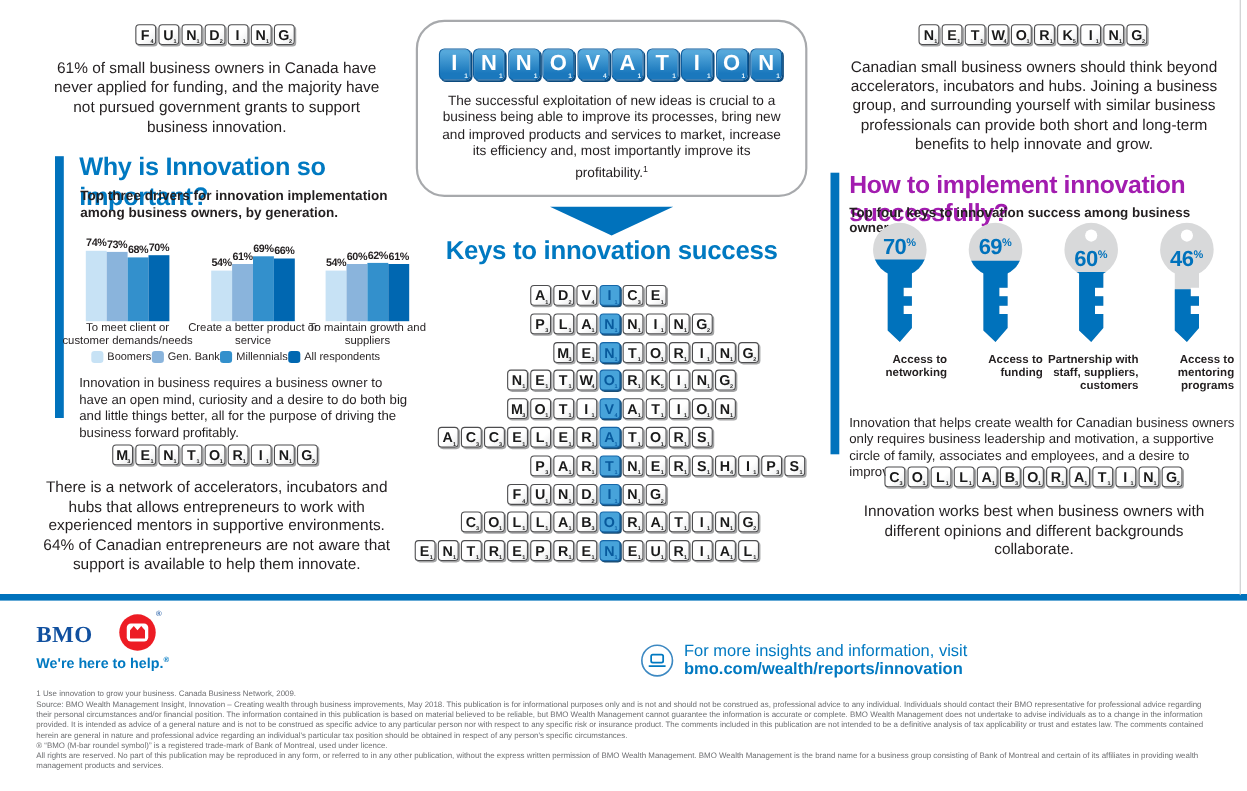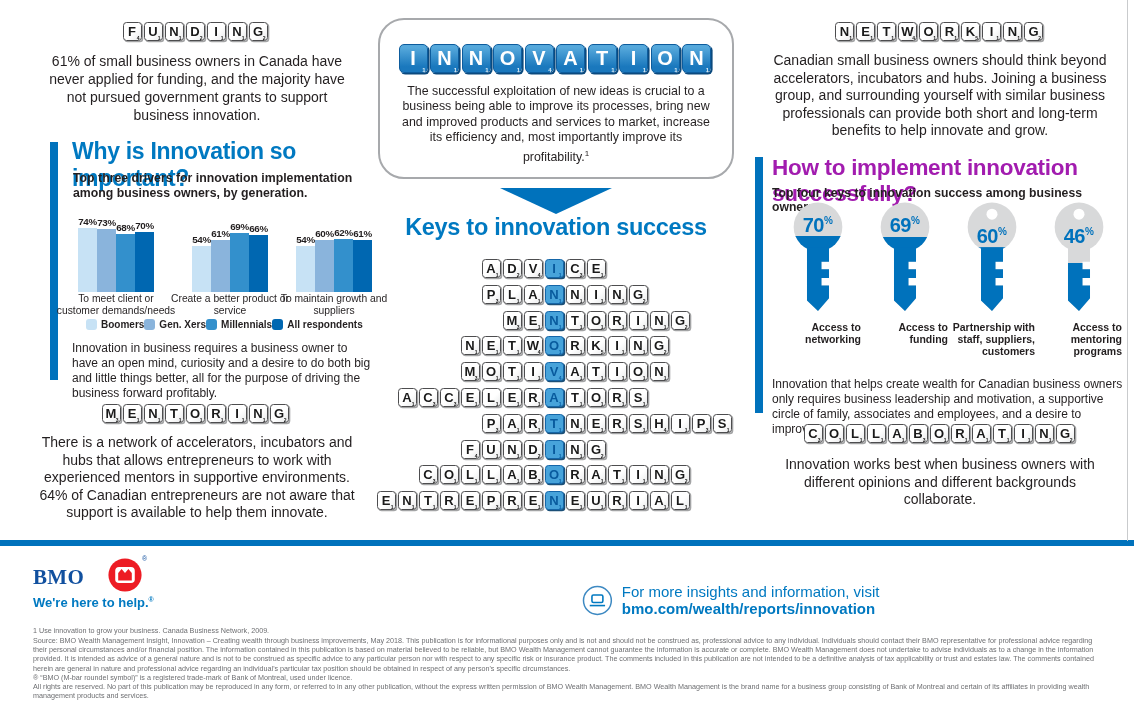--- a/index.html
+++ b/index.html
@@ -27,21 +27,21 @@
   .funding-text { position:absolute; left:38px; top:52px; width:318px; font-size:14px; line-height:18px; text-align:center; }
   .left-accent { position:absolute; left:50px; top:142px; width:8px; height:238px; background:#0072bc; }
   .why-heading { position:absolute; left:72px; top:138px; width:310px; font-size:23px; color:#0079c1; letter-spacing:-.3px; }
   .chart-title { position:absolute; left:73px; top:171px; width:300px; font-size:12.3px; font-weight:bold; line-height:14.5px; }
   #chart { position:absolute; left:74px; top:204px; width:300px; height:88px; }
   .bar-group { position:absolute; bottom:0; width:76px; height:88px; }
   .bar { position:absolute; bottom:0; width:19px; }
   .bar-label { position:absolute; transform:translateX(-50%); font-size:9.8px; font-weight:bold; white-space:nowrap; letter-spacing:-.4px; }
   #cat-labels { position:absolute; left:74px; top:293px; width:300px; height:40px; }
   .cat-label { position:absolute; top:0; width:120px; margin-left:-60px; text-align:center; font-size:10.3px; line-height:11.5px; font-weight:500; }
-  #legend { position:absolute; left:86px; top:319px; width:298px; display:flex; justify-content:flex-start;font-weight:bold; }
+  #legend { position:absolute; left:65px; top:319px; width:298px; display:flex; justify-content:center; }
   .legend-item { display:flex; align-items:center; gap:4px; }
   .swatch { width:11px; height:11px; border-radius:3px; display:inline-block; }
   .legend-label { font-size:10px; }
   .chart-note { position:absolute; left:72px; top:341px; width:302px; font-size:12px; line-height:15px; }
   .mentoring-word { position:absolute; left:30px; top:404px; width:332px; }
   .mentoring-text { position:absolute; left:32px; top:434px; width:330px; font-size:14px; line-height:17.5px; text-align:center; }
 
   
   .def-box { position:absolute; left:378px; top:18px; width:356px; height:161px; border:2px solid #a7a9ac; border-radius:26px; }
   .innovation-word { margin-top:24px; }
@@ -159,21 +159,21 @@
       <div class="cat-label" style="left: 156px;">Create a better product or service</div>
       <div class="cat-label" style="left: 260px;">To maintain growth and suppliers</div>
     </div>
   <div id="legend">
       <div class="legend-item">
         <span class="swatch" style="background: rgb(199, 226, 245);"></span>
         <span class="legend-label">Boomers</span>
       </div>
       <div class="legend-item">
         <span class="swatch" style="background: rgb(138, 180, 220);"></span>
-        <span class="legend-label">Gen. Xers</span>
+        <span class="legend-label">Gen. Bank</span>
       </div>
       <div class="legend-item">
         <span class="swatch" style="background: rgb(51, 144, 204);"></span>
         <span class="legend-label">Millennials</span>
       </div>
       <div class="legend-item">
         <span class="swatch" style="background: rgb(0, 103, 177);"></span>
         <span class="legend-label">All respondents</span>
       </div>
     </div>

